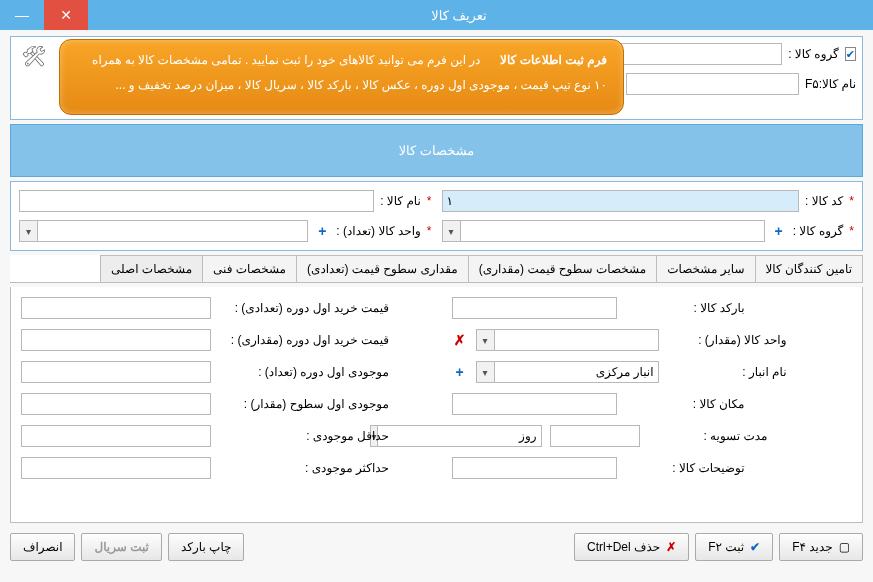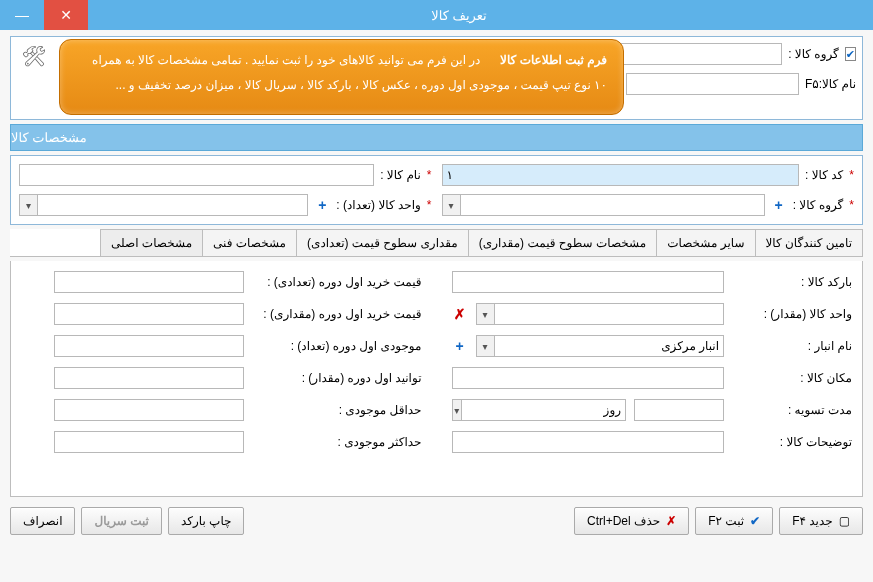--- a/index.html
+++ b/index.html
@@ -17,33 +17,33 @@
 .field-row label { white-space: nowrap; }
 .chk { width: 14px; height: 14px; border: 1px solid #888; display: inline-flex; align-items: center; justify-content: center; color: #0a64c2; font-size: 11px; }
 .txt, .combo-input { border: 1px solid #b8b8b8; height: 22px; background: #fff; padding: 0 4px; }
 .combo { display: flex; height: 22px; }
 .combo .btn { width: 18px; border: 1px solid #b8b8b8; border-right: none; background: #f1f1f1; display: flex; align-items: center; justify-content: center; font-size: 10px; color: #555; }
 .tool-icon { width: 26px; height: 26px; color: #6b6b6b; display: flex; align-items: center; justify-content: center; font-size: 20px; margin-right: auto; margin-left: 4px; }
 
 .help-balloon { position: absolute; top: 2px; right: 238px; left: 48px; height: 76px; background: linear-gradient(#f8a527,#e68a14); border: 1px solid #c46e00; border-radius: 12px; color: #fff; padding: 8px 16px; line-height: 1.9; box-shadow: inset 0 0 6px rgba(255,255,255,.35); font-size: 13px; }
 .help-balloon .hb-title { font-weight: bold; margin-left: 16px; }
 
-.section-bar { background: #84c2ea; border: 1px solid #5ba9d8; color: #fff; text-align: left; padding: 5px 0; font-size: 13px; }
+.section-bar { background: #84c2ea; border: 1px solid #5ba9d8; color: #fff; text-align: center; padding: 18px 0; font-size: 13px; }
 
 .props-panel { border: 1px solid #8eb8d9; background: #fff; padding: 8px; display: flex; flex-direction: column; gap: 8px; }
 .prop-row { display: flex; align-items: center; gap: 10px; }
 .prop-row .grp { display: flex; align-items: center; gap: 6px; }
 .req { color: #cc0000; }
 
 .tabs { display: flex; border-bottom: 1px solid #bdbdbd; background: #fff; }
 .tab { padding: 6px 10px; border: 1px solid #bdbdbd; border-bottom: none; background: #f4f4f4; margin-left: -1px; white-space: nowrap; }
 .tab.active { background: #ededed; font-weight: normal; }
 
 .tab-content { border: 1px solid #bdbdbd; border-top: none; background: #fff; padding: 10px; display: flex; gap: 30px; height: 236px; }
-.col { display: flex; flex-direction: column; gap: 10px; width: 50%; }
+.col { display: flex; flex-direction: column; gap: 10px; width: 50%; align-items: flex-end; }
 .frow { display: flex; align-items: center; gap: 8px; }
 .frow label { width: 120px; text-align: right; white-space: nowrap; }
 .frow .txt, .frow .combo { flex: 1; }
 .del-icon { color: #c00; font-weight: bold; font-size: 14px; width: 16px; text-align: center; }
 .plus-icon { color: #1167c5; font-weight: bold; font-size: 14px; width: 16px; text-align: center; }
 
 .footer { display: flex; gap: 6px; padding: 6px 0; align-items: center; }
 .btn3d { height: 28px; border: 1px solid #aaa; background: linear-gradient(#fdfdfd,#e7e7e7); padding: 0 12px; display: flex; align-items: center; gap: 6px; border-radius: 2px; box-shadow: 0 1px 0 #fff inset; }
 .btn3d.disabled { color: #9a9a9a; font-weight: bold; }
 .spacer { flex: 1; }
@@ -181,21 +181,21 @@
       </div>
       <div class="frow">
         <label>قیمت خرید اول دوره (مقداری) :</label>
         <input class="txt" style="">
       </div>
       <div class="frow">
         <label>موجودی اول دوره (تعداد) :</label>
         <input class="txt" style="">
       </div>
       <div class="frow">
-        <label>توانید اول دوره (مقدار) :</label>
+        <label>موجودی اول سطوح (مقدار) :</label>
         <input class="txt" style="">
       </div>
       <div class="frow">
         <label>حداقل موجودی :</label>
         <input class="txt" style="">
       </div>
       <div class="frow">
         <label>حداکثر موجودی :</label>
         <input class="txt" style="">
       </div>

